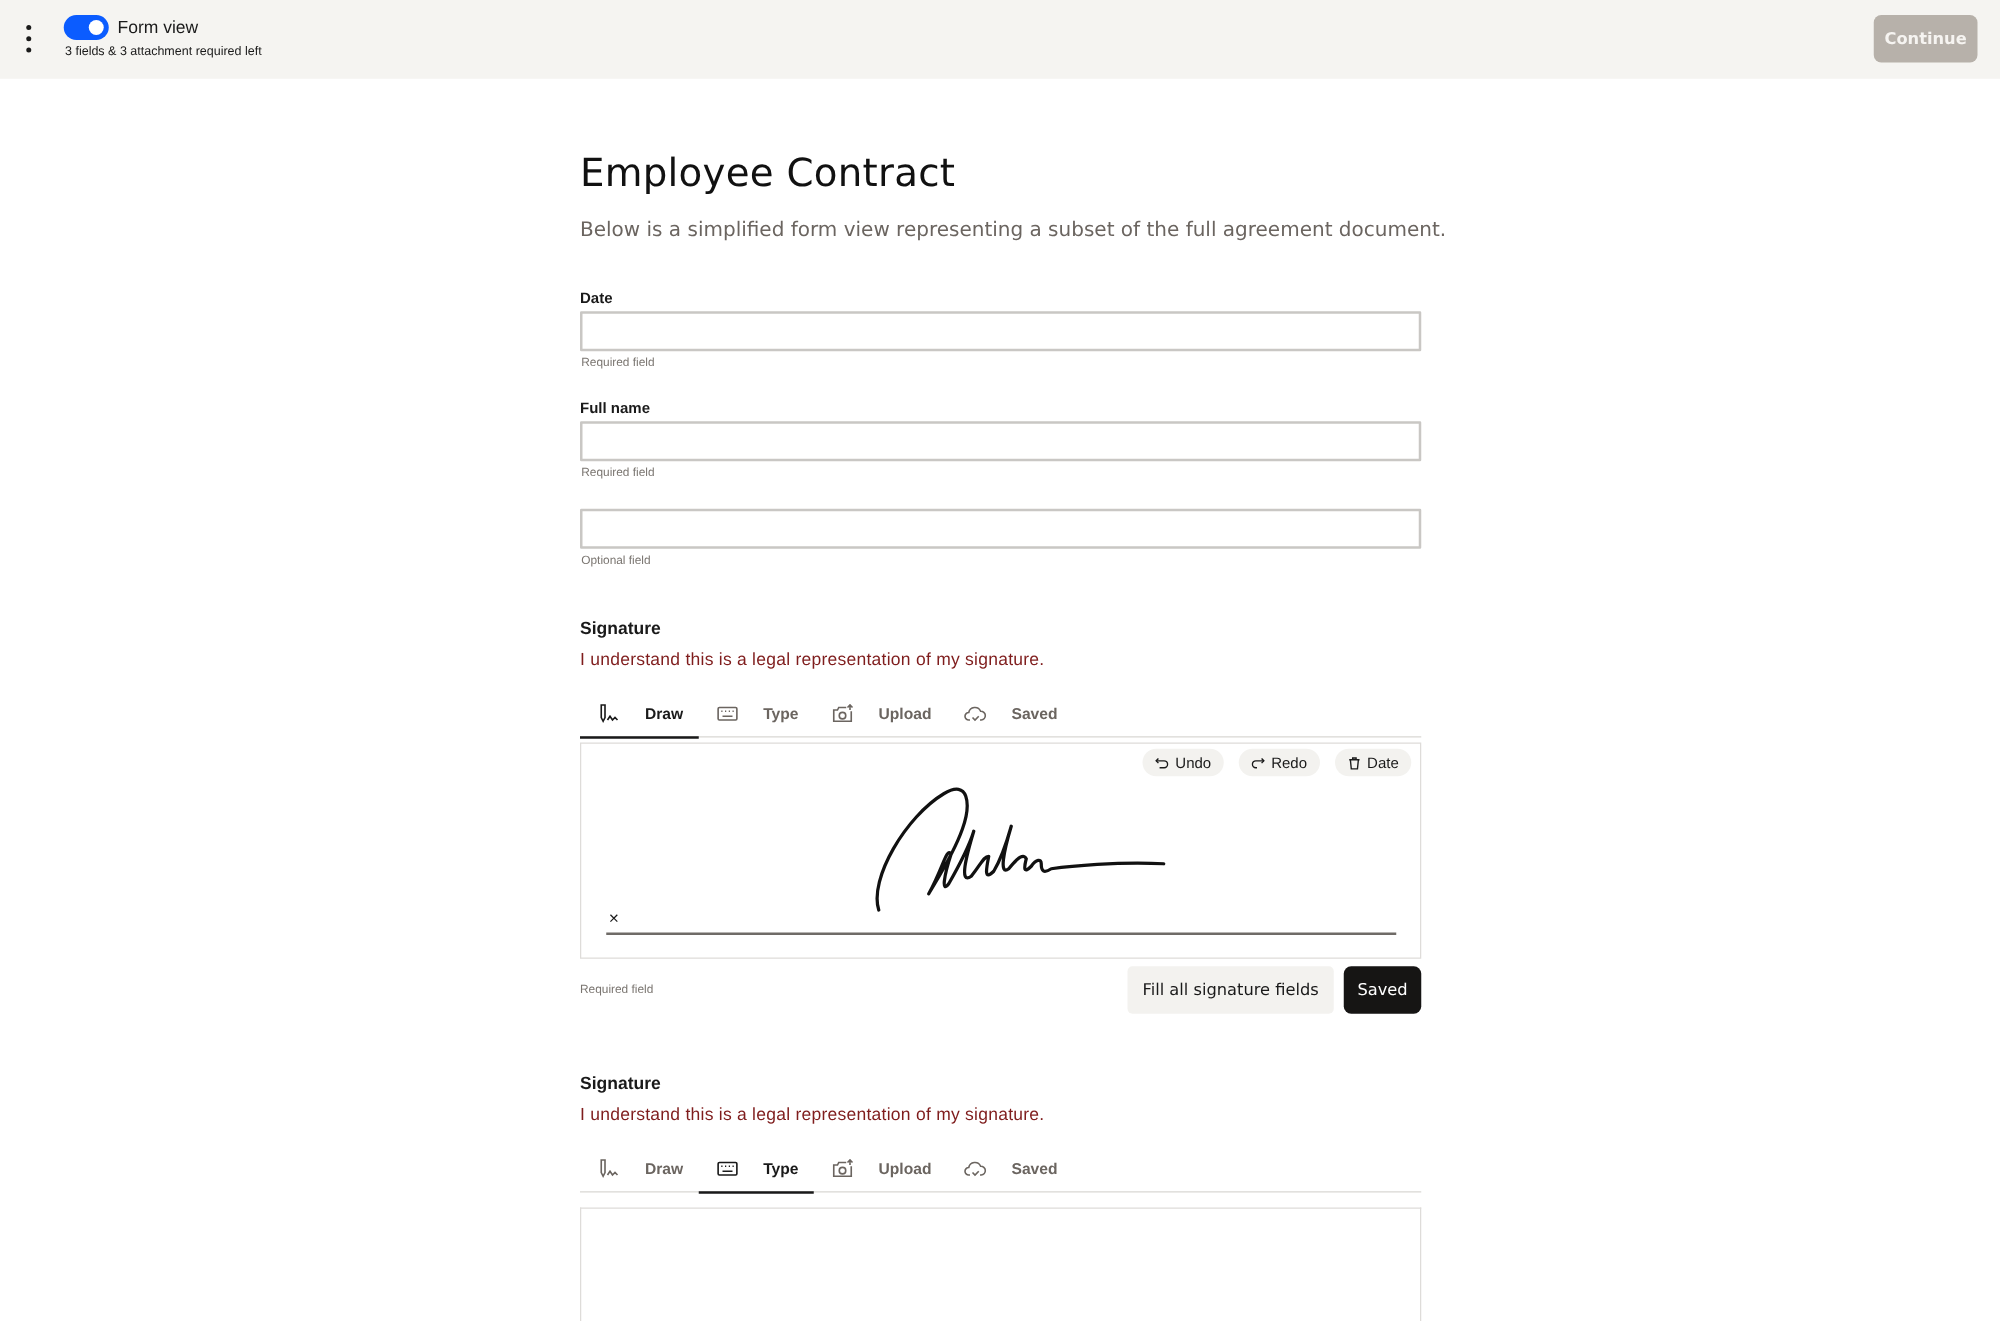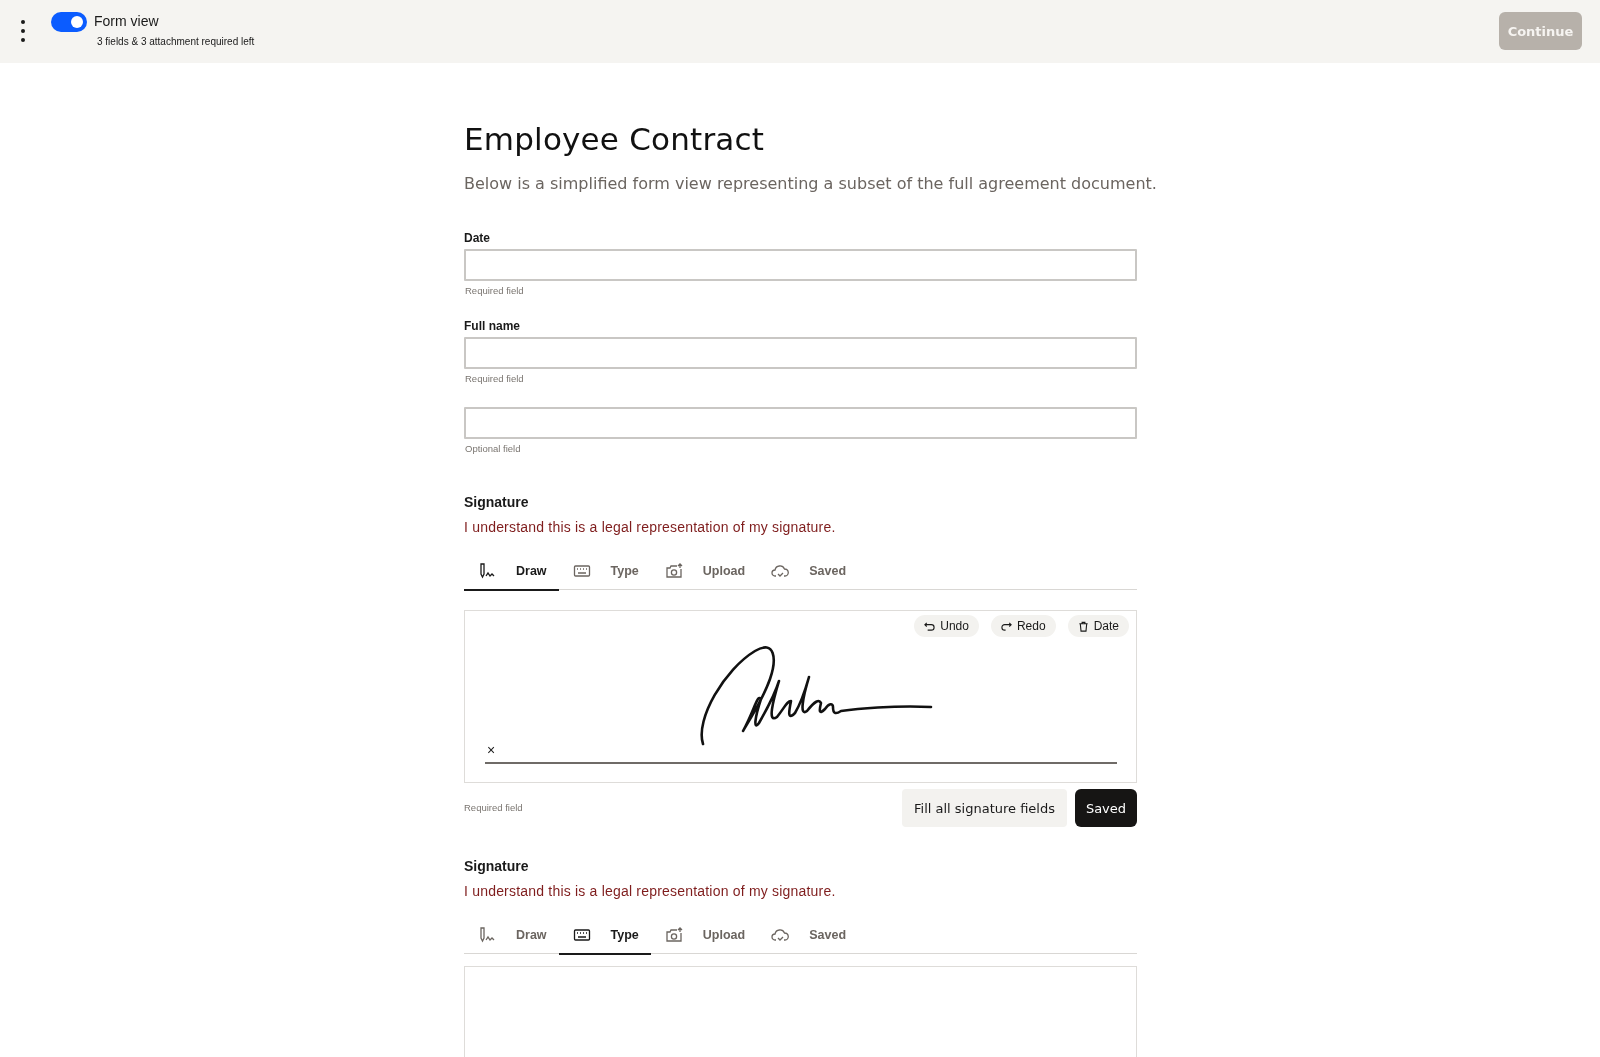--- a/index.html
+++ b/index.html
@@ -17,21 +17,21 @@
     }
     .kebab span { width: 4px; height: 4px; border-radius: 50%; background: #1a1a1a; display: block; }
     .toggle {
       position: absolute; left: 51px; top: 12px; width: 36px; height: 20px;
       border-radius: 10px; background: #0b5cff; cursor: pointer;
     }
     .toggle .knob {
       position: absolute; right: 4px; top: 4px; width: 12px; height: 12px; border-radius: 50%; background: #fff;
     }
     .form-view-label { position: absolute; left: 94px; top: 13px; font-size: 14px; color: #1a1a1a; }
-    .fields-left { position: absolute; left: 52px; top: 36px; font-size: 10px; color: #1a1a1a; margin-left: 45px; }
+    .fields-left { position: absolute; left: 52px; top: 36px; font-size: 10px; color: #1a1a1a; }
     .continue-btn {
       position: absolute; left: 1499px; top: 12px; width: 83px; height: 38px;
       border-radius: 6px; background: #b7b1aa; color: #f6f4f1; border: none;
       font-family: "DejaVu Sans", sans-serif; font-weight: bold; font-size: 13px; cursor: pointer;
     }
 
     .main { position: absolute; left: 464px; top: 0; width: 674px; }
     .page-title {
       position: absolute; left: 0; top: 121px; font-size: 31px; font-family: "DejaVu Sans", sans-serif;
       font-weight: normal; color: #111; letter-spacing: 0.2px; white-space: nowrap;
@@ -61,21 +61,21 @@
       display: flex; align-items: center; gap: 20px; padding: 0 12px 0 14px; height: 39px;
       font-size: 12.5px; font-weight: bold; color: #6b6560; cursor: pointer; position: relative;
     }
     .tab.active { color: #1a1a1a; }
     .tab.active::after {
       content: ""; position: absolute; left: 0; right: 0; bottom: -1px; height: 2px; background: #1a1a1a;
     }
     .tab svg { width: 18px; height: 16px; }
 
     .sig-canvas {
-      position: relative; margin-top: 20px; width: 673px; height: 173px;
+      position: relative; margin-top: 4px; width: 673px; height: 173px;
       border: 1px solid #dedcd9; background: #fff;
     }
     .canvas-tools { position: absolute; right: 7px; top: 4px; display: flex; gap: 12px; }
     .tool-btn {
       display: flex; align-items: center; gap: 5px; height: 22px; padding: 0 10px;
       border-radius: 11px; background: #f3f2ef; border: none; font-family: "Liberation Sans", sans-serif;
       font-size: 12px; color: #1a1a1a; cursor: pointer;
     }
     .tool-btn svg { width: 11px; height: 11px; }
     .sig-x { position: absolute; left: 22px; top: 131px; font-size: 14px; color: #1a1a1a; }

